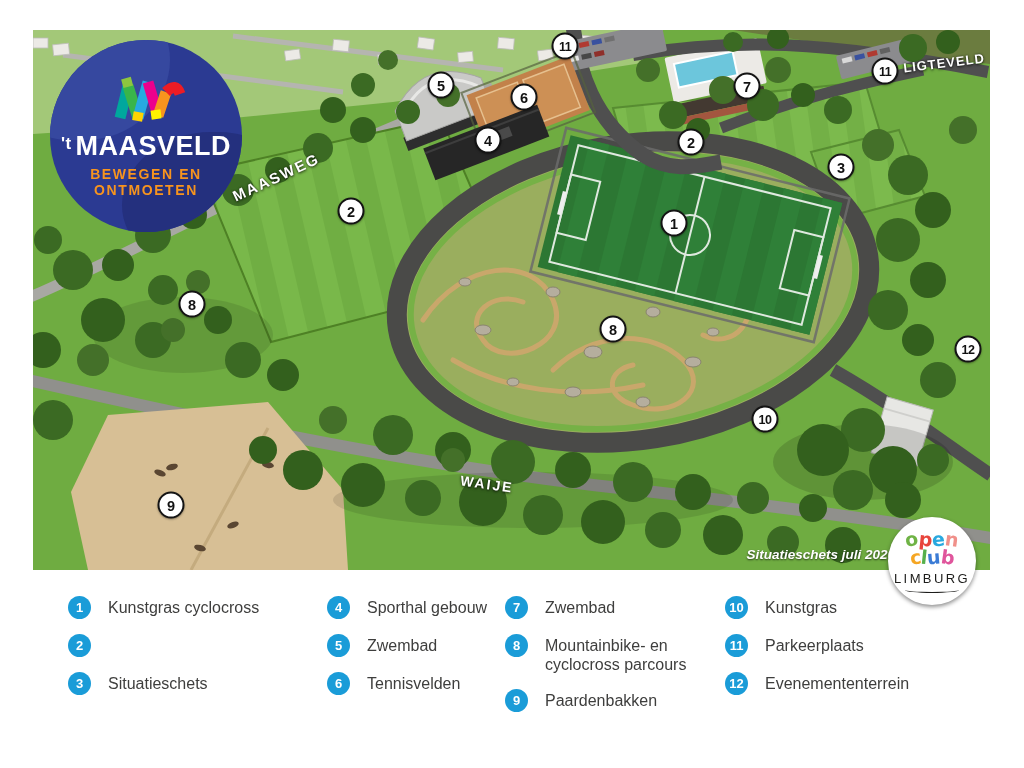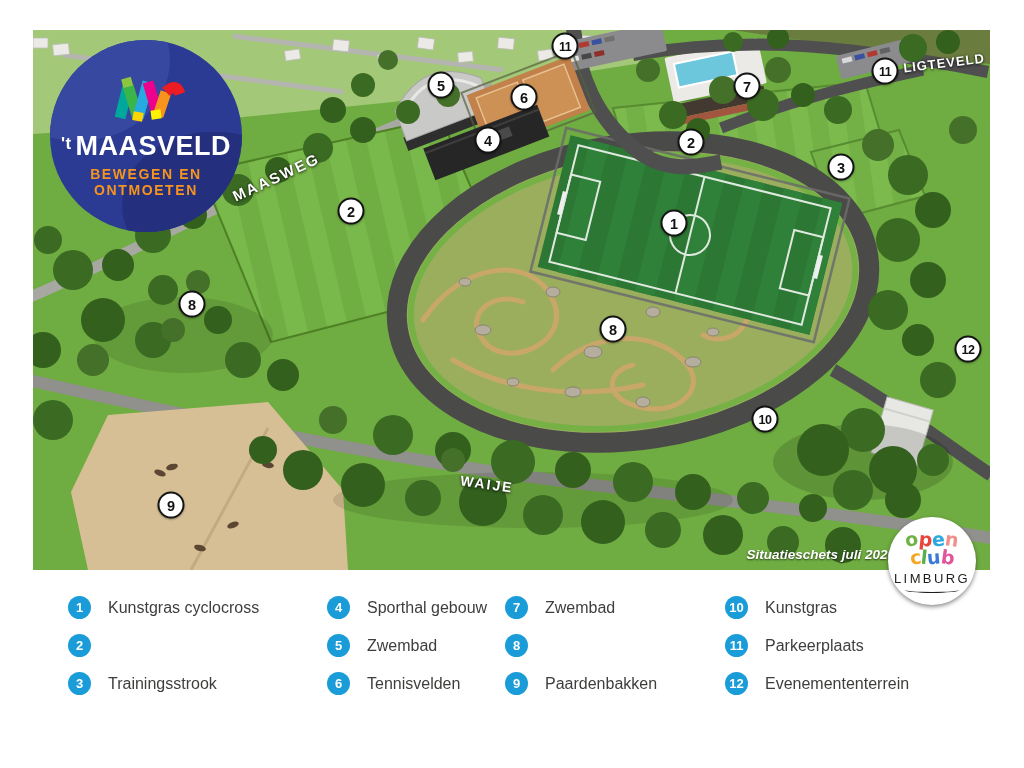--- a/index.html
+++ b/index.html
@@ -372,21 +372,21 @@
           <div class="legend-label">
             <div>Kunstgras cyclocross</div>
           </div>
         </div>
         <div class="legend-item">
           <span class="legend-num">2</span>
         </div>
         <div class="legend-item">
           <span class="legend-num">3</span>
           <div class="legend-label">
-            <div>Trainingsstrook</div>
+            <div>Situatieschets</div>
           </div>
         </div>
       </div>
     <div class="legend-col" style="left:327px;">
         <div class="legend-item">
           <span class="legend-num">4</span>
           <div class="legend-label">
             <div>Sporthal gebouw</div>
           </div>
         </div>
@@ -405,20 +405,24 @@
       </div>
     <div class="legend-col" style="left:505px;">
         <div class="legend-item">
           <span class="legend-num">7</span>
           <div class="legend-label">
             <div>Zwembad</div>
           </div>
         </div>
         <div class="legend-item">
           <span class="legend-num">8</span>
+          <div class="legend-label multi">
+            <div>Mountainbike- en</div>
+            <div>cyclocross parcours</div>
+          </div>
         </div>
         <div class="legend-item">
           <span class="legend-num">9</span>
           <div class="legend-label">
             <div>Paardenbakken</div>
           </div>
         </div>
       </div>
     <div class="legend-col" style="left:725px;">
         <div class="legend-item">

